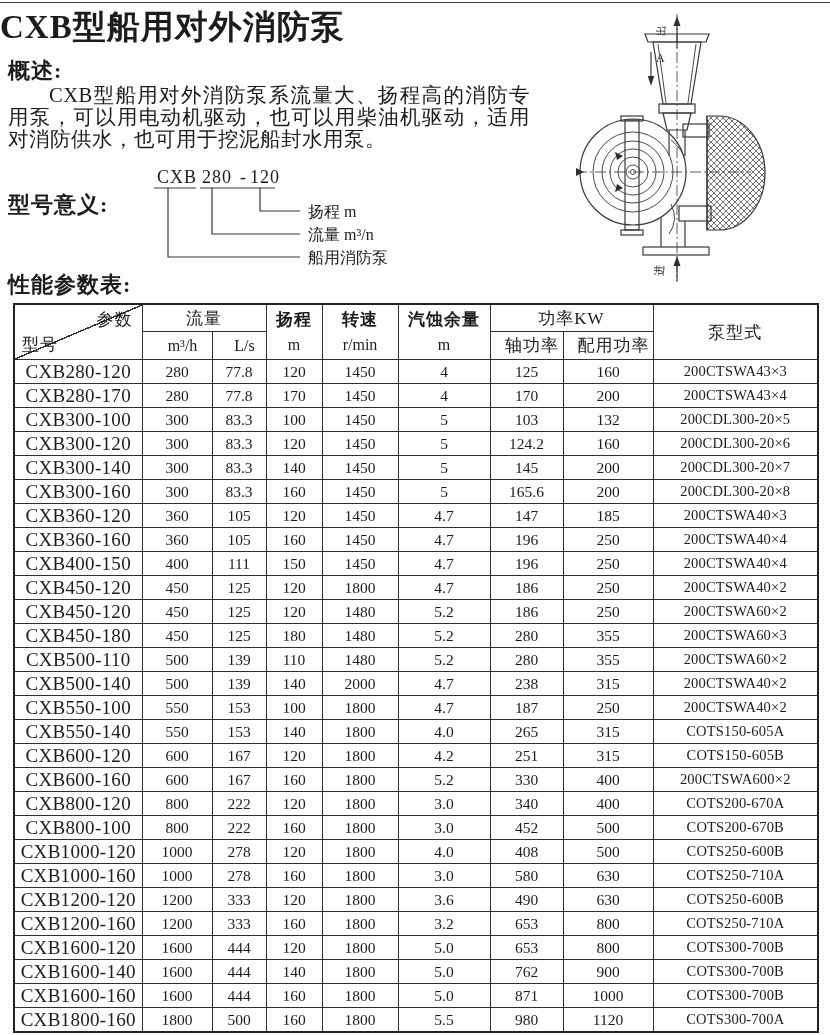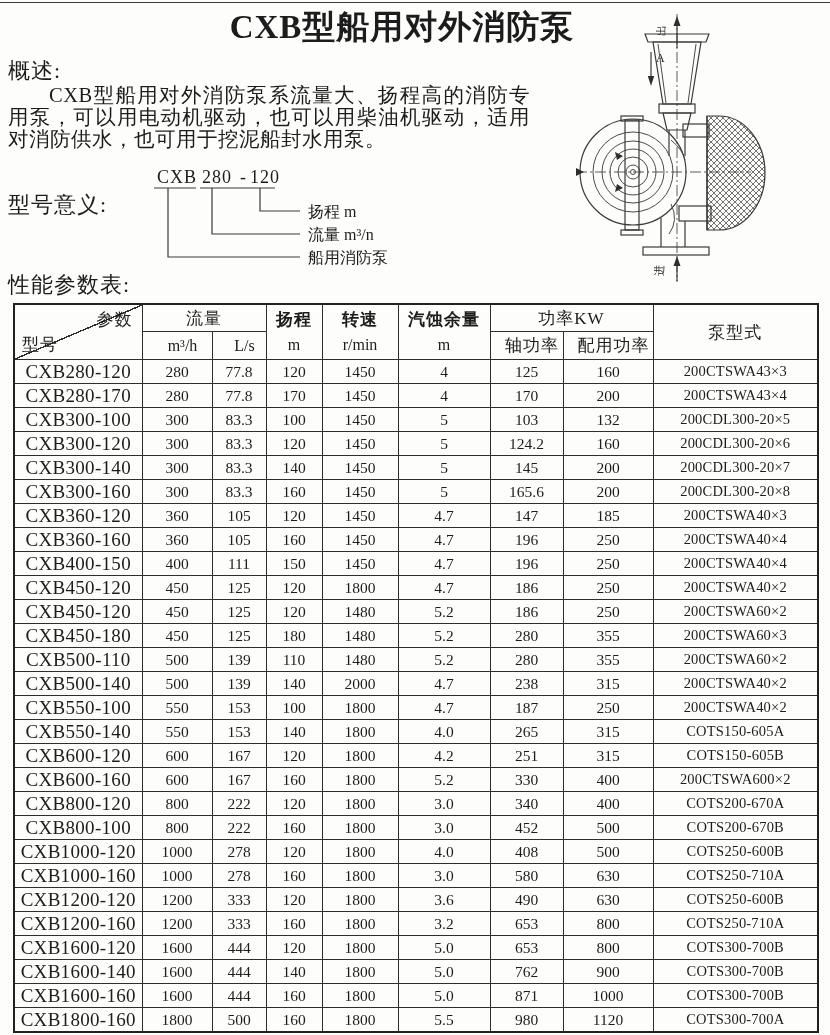--- a/index.html
+++ b/index.html
@@ -2,23 +2,23 @@
 <html><head>
 <meta charset="utf-8">
 <style>
   html,body{margin:0;padding:0;}
   body{
     width:830px;height:1035px;position:relative;overflow:hidden;
     background:#fdfdfc;color:#1c1c1c;
     font-family:"Liberation Serif","DejaVu Serif",serif;
   }
   .top-rule{position:absolute;top:2px;left:0;width:830px;height:1px;background:#3c3c3c;}
-  .title{position:absolute;top:5px;left:0;width:790px;text-align:center;
-    font-size:33px;font-weight:bold;letter-spacing:1px;margin-left:7px;}
-  .h-bold{position:absolute;font-size:22px;font-weight:normal;letter-spacing:1px;}
+  .title{position:absolute;top:5px;left:0;width:790px;
+    font-size:33px;font-weight:bold;letter-spacing:1px;}
+  .h-bold{position:absolute;font-size:22px;font-weight:bold;letter-spacing:1px;}
   .overview-heading{top:56px;left:8px;}
   .model-heading{top:190px;left:8px;}
   .table-heading{top:270px;left:8px;}
   .overview-text{position:absolute;top:84px;left:8px;width:522px;
     font-size:20.5px;line-height:22px;text-indent:2em;letter-spacing:.5px;text-align:justify;}
   .model-diagram{position:absolute;top:163px;left:140px;}
   .pump-drawing{position:absolute;top:4px;left:573px;}
 
   table.perf{position:absolute;top:303px;left:13px;width:806px;
     border-collapse:collapse;table-layout:fixed;

